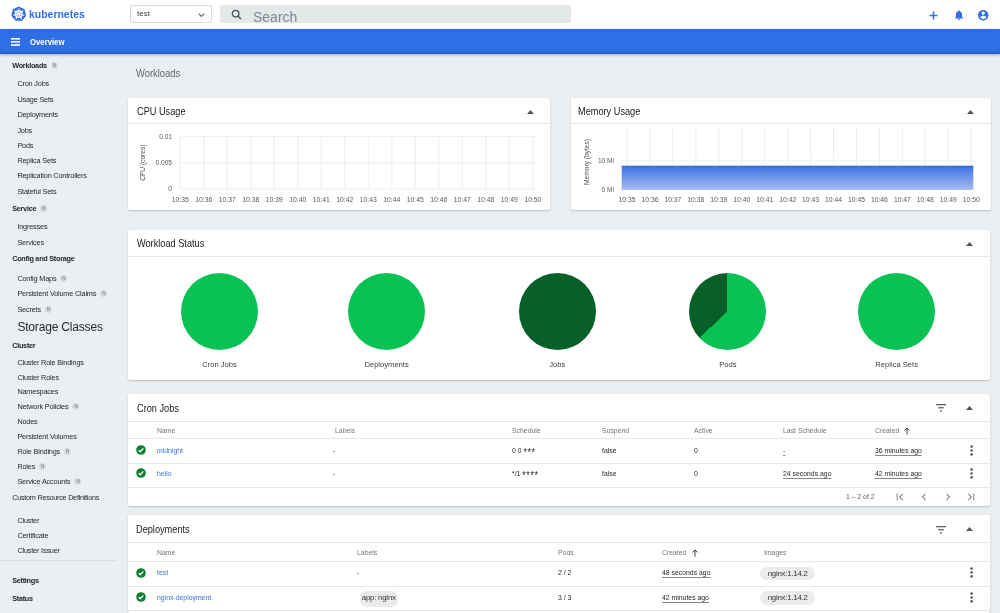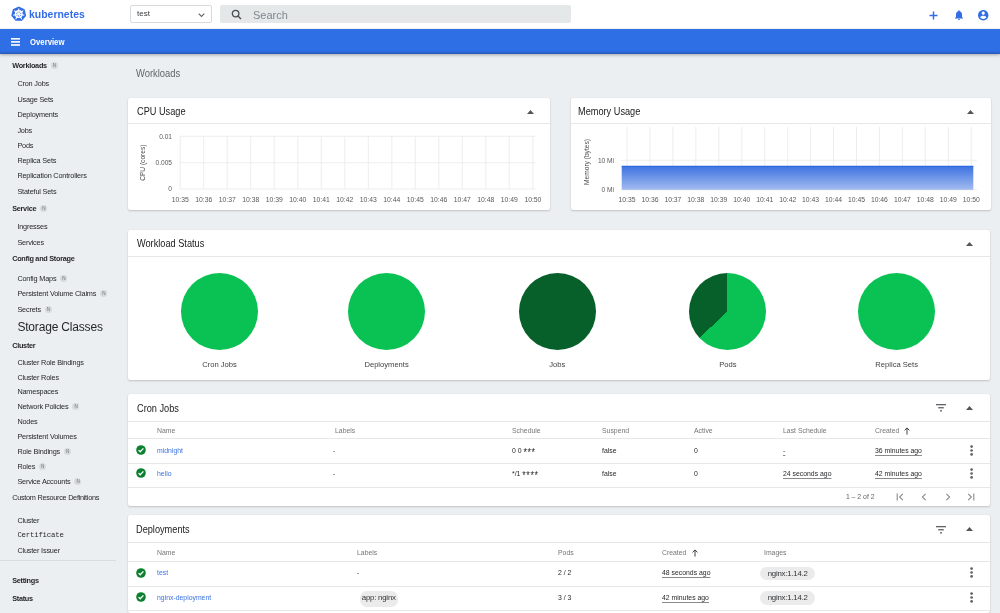--- a/index.html
+++ b/index.html
@@ -33,21 +33,21 @@
 <div class="abs" style="left:130px;top:5px;width:82px;height:18px;border:1px solid #d8dbde;border-radius:2px;background:#fff;z-index:6"></div>
 <div class="t " style="font-size:8px;color:#3c4043;top:10.2px;left:137.0px;z-index:7;">test</div>
 <svg class="abs" style="left:197px;top:11.5px;z-index:7" width="9" height="6" viewBox="0 0 9 6">
     <path d="M1.7 1.7 L4.5 4.4 L7.3 1.7" stroke="#5f6368" stroke-width="1.1" fill="none"></path>
   </svg>
 <div class="abs" style="left:220px;top:5px;width:351px;height:18px;background:#e4e8e9;border-radius:2px;z-index:6"></div>
 <svg class="abs" style="left:231px;top:9px;z-index:7" width="11" height="11" viewBox="0 0 11 11">
     <circle cx="4.6" cy="4.6" r="3.3" stroke="#4a4e52" stroke-width="1.3" fill="none"></circle>
     <line x1="7.2" y1="7.2" x2="10" y2="10" stroke="#4a4e52" stroke-width="1.3"></line>
   </svg>
-<div class="t " style="font-size:11px;color:#80868b;top:10.4px;left:253.0px;z-index:7;">Search</div>
+<div class="t " style="font-size:14px;color:#80868b;top:10.4px;left:253.0px;z-index:7;">Search</div>
 <svg class="abs" style="left:929px;top:10.5px;z-index:7" width="9" height="9" viewBox="0 0 9 9">
     <path d="M4.5 0.5 V8.5 M0.5 4.5 H8.5" stroke="#326de6" stroke-width="1.5"></path>
   </svg>
 <svg class="abs" style="left:953px;top:8.5px;z-index:7" width="12" height="12" viewBox="0 0 24 24" fill="#326de6">
 <path d="M12 22c1.1 0 2-.9 2-2h-4c0 1.1.9 2 2 2zm6-6v-5c0-3.07-1.63-5.64-4.5-6.32V4c0-.83-.67-1.5-1.5-1.5s-1.5.67-1.5 1.5v.68C7.64 5.36 6 7.92 6 11v5l-2 2v1h16v-1l-2-2z"></path>
   </svg>
 <svg class="abs" style="left:976.5px;top:8.5px;z-index:7" width="12.5" height="12.5" viewBox="0 0 24 24" fill="#326de6">
 <path d="M12 2C6.48 2 2 6.48 2 12s4.48 10 10 10 10-4.48 10-10S17.52 2 12 2zm0 3c1.66 0 3 1.34 3 3s-1.34 3-3 3-3-1.34-3-3 1.34-3 3-3zm0 14.2c-2.5 0-4.71-1.28-6-3.22.03-1.99 4-3.08 6-3.08 1.99 0 5.97 1.09 6 3.08-1.29 1.94-3.5 3.22-6 3.22z"></path>
   </svg>
 <div class="abs" style="left:0;top:28.5px;width:1000px;height:25.5px;background:#2f6fe5;z-index:5;
@@ -81,21 +81,21 @@
 <div class="t " style="font-size:7.3px;color:#26282b;top:373.8px;letter-spacing:-0.18px;left:17.4px;">Cluster Roles</div>
 <div class="t " style="font-size:7.3px;color:#26282b;top:388.4px;letter-spacing:-0.18px;left:17.4px;text-align:right;">Namespaces</div>
 <div class="t " style="font-size:7.3px;color:#26282b;top:403.3px;letter-spacing:-0.18px;left:17.4px;">Network Policies<span class="badge">N</span></div>
 <div class="t " style="font-size:7.3px;color:#26282b;top:418.4px;letter-spacing:-0.18px;left:17.4px;">Nodes</div>
 <div class="t " style="font-size:7.3px;color:#26282b;top:433.1px;letter-spacing:-0.18px;left:17.4px;">Persistent Volumes</div>
 <div class="t " style="font-size:7.3px;color:#26282b;top:448.4px;letter-spacing:-0.18px;left:17.4px;">Role Bindings<span class="badge">N</span></div>
 <div class="t " style="font-size:7.3px;color:#26282b;top:463.1px;letter-spacing:-0.18px;left:17.4px;">Roles<span class="badge">N</span></div>
 <div class="t " style="font-size:7.3px;color:#26282b;top:477.9px;letter-spacing:-0.18px;left:17.4px;">Service Accounts<span class="badge">N</span></div>
 <div class="t " style="font-size:7.3px;color:#26282b;top:494.1px;font-weight:400;letter-spacing:-0.28px;left:12.2px;">Custom Resource Definitions</div>
 <div class="t " style="font-size:7.3px;color:#26282b;top:517.0px;letter-spacing:-0.18px;left:17.4px;">Cluster</div>
-<div class="t " style="font-size:7.3px;color:#26282b;top:531.8px;letter-spacing:-0.18px;left:17.4px;font-family:Liberation Mono, monospace;">Certificate</div>
+<div class="t " style="font-size:7.3px;color:#26282b;top:531.8px;letter-spacing:-0.18px;left:17.4px;">Certificate</div>
 <div class="t " style="font-size:7.3px;color:#26282b;top:546.8px;letter-spacing:-0.18px;left:17.4px;">Cluster Issuer</div>
 <div class="t " style="font-size:7.3px;color:#26282b;top:577.0px;font-weight:700;letter-spacing:-0.28px;left:12.2px;">Settings</div>
 <div class="t " style="font-size:7.3px;color:#26282b;top:595.4px;font-weight:700;letter-spacing:-0.28px;left:12.2px;">Status</div>
 <div class="abs" style="left:0;top:559.5px;width:116px;height:1px;background:#d9dcde"></div>
 <div class="t " style="font-size:10.7px;color:#616569;top:68.3px;left:136.4px;transform:scaleX(0.88);transform-origin:left center;">Workloads</div>
 <div class="card" style="left:128px;top:98.2px;width:422px;height:112.0px"></div>
 <div class="t " style="font-size:10.7px;color:#212121;top:106.3px;left:136.5px;transform:scaleX(0.86);transform-origin:left center;">CPU Usage</div>
 <svg class="abs" style="left:527.0px;top:109.5px" width="7" height="4" viewBox="0 0 7 4">
     <polygon points="3.5,0 7,4 0,4" fill="#555"></polygon>
   </svg>

